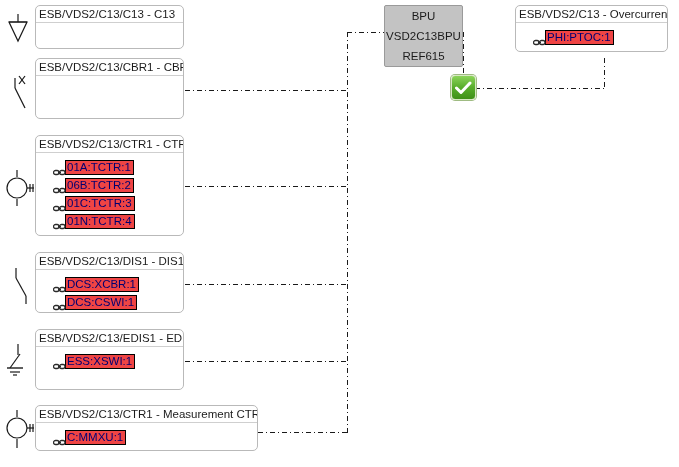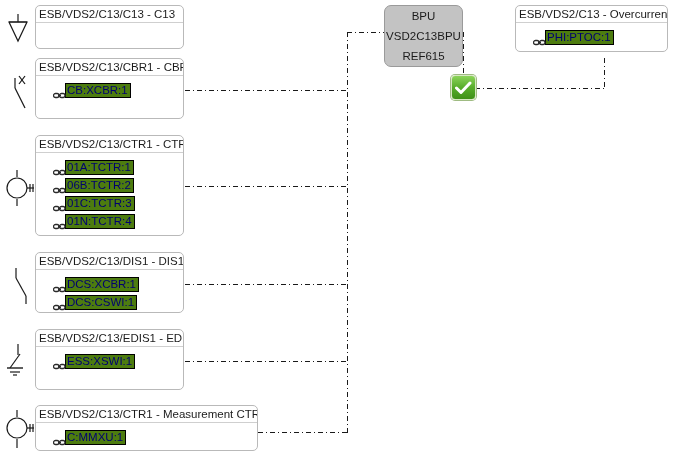--- a/index.html
+++ b/index.html
@@ -52,38 +52,38 @@
   }
   .chain-icon{
     width:13px;height:9px;
     margin-right:0px;
     flex:0 0 auto;
     position:relative;
     top:0px;
   }
   .ln-tag{
     display:inline-block;
-    background:#4d7c0f;
+    background:#ef4444;
     border:1px solid #000000;
     color:#000070;
     font-size:11.5px;
     line-height:13px;
     padding:0 2px 12px 1px;
     white-space:nowrap;
     box-sizing:border-box;
     height:15px;
     margin-left:-1px;
   }
 
   
   .ied-box{
     position:absolute;
     background:#c3c3c3;
     border:1px solid #9a9a9a;
-    border-radius:7px;
+    border-radius:2px;
     box-sizing:border-box;
     display:flex;
     flex-direction:column;
     justify-content:space-around;
     align-items:center;
     font-size:11.5px;
     color:#1b1b1b;
     overflow:hidden;
   }
   .ied-line{white-space:nowrap;}
@@ -188,30 +188,20 @@
   </div>
 
   <div class="panel" style="left:35px;top:5px;width:149px;height:44px;">
     <div class="panel-header">ESB/VDS2/C13/C13 - C13</div>
     <div class="panel-body" style="height:26px;"></div>
   </div>
 
   <div class="panel" style="left:35px;top:58px;width:149px;height:61px;">
     <div class="panel-header">ESB/VDS2/C13/CBR1 - CBR1</div>
     <div class="panel-body">
-      <div class="ln-row">
-        <span class="chain-icon">
-          <svg width="13" height="9" viewBox="0 0 13 9">
-            <rect x="0.5" y="2.5" width="5.5" height="4" rx="2" fill="none" stroke="#2b2b2b" stroke-width="1.3"></rect>
-            <rect x="6.5" y="2.5" width="5.5" height="4" rx="2" fill="none" stroke="#2b2b2b" stroke-width="1.3"></rect>
-            <line x1="5" y1="4.5" x2="8" y2="4.5" stroke="#2b2b2b" stroke-width="1.3"></line>
-          </svg>
-        </span>
-        <span class="ln-tag">CB:XCBR:1</span>
-      </div>
     </div>
   </div>
 
   <div class="panel" style="left:35px;top:135px;width:149px;height:101px;">
     <div class="panel-header">ESB/VDS2/C13/CTR1 - CTR1</div>
     <div class="panel-body">
       <div class="ln-row">
         <span class="chain-icon">
           <svg width="13" height="9" viewBox="0 0 13 9">
             <rect x="0.5" y="2.5" width="5.5" height="4" rx="2" fill="none" stroke="#2b2b2b" stroke-width="1.3"></rect>

